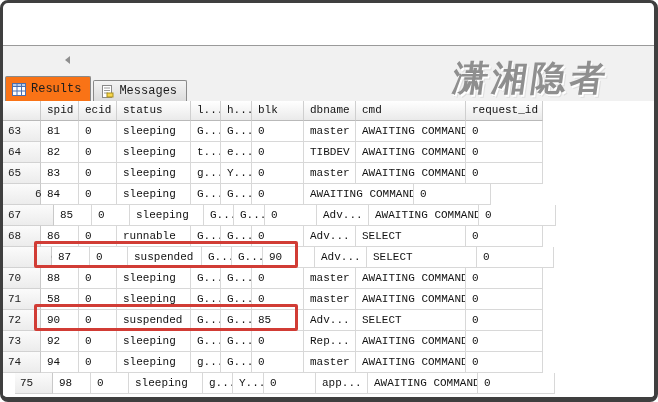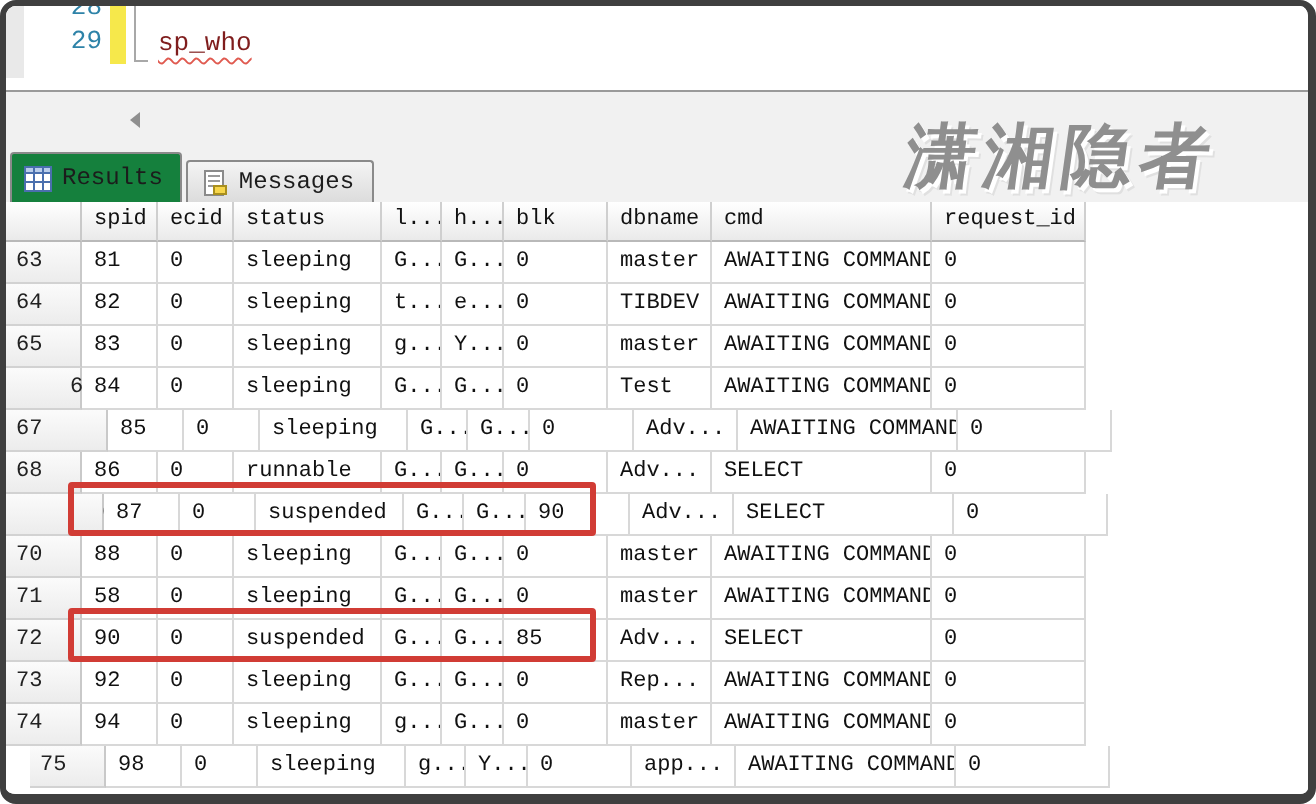--- a/index.html
+++ b/index.html
@@ -30,21 +30,21 @@
   .combo-arrow { width:0; height:0; margin-left:10px;
     border-left:4px solid transparent; border-right:4px solid transparent; border-top:5px solid #4d4d4d; }
   .hscroll-left-arrow { position:absolute; left:62px; top:10px; width:0; height:0;
     border-top:4px solid transparent; border-bottom:4px solid transparent; border-right:5px solid #8f8f8f; }
   
   .tab-strip { position:absolute; left:0; top:70px; right:0; height:28px;
     background:#f1f1f1; display:flex; align-items:flex-end; padding:0 0 0 2px; }
   .tab { display:flex; align-items:center; gap:5px; padding:0 9px 0 6px;
     font-family:"Liberation Mono", monospace; font-size:12px; color:#1c1c1c;
     border:1px solid #8a8a8a; border-bottom:none; border-radius:2px 2px 0 0; cursor:default; }
-  .tab.active { background:#15803d; height:25px; z-index:3;margin-top:13px; }
+  .tab.active { background:#f97316; height:25px; z-index:3;margin-top:13px; }
   .tab.inactive { background:linear-gradient(#f4f4f4,#dcdcdc); height:21px; margin-left:2px; }
   .tab .icon { width:14px; height:13px; display:inline-block; }
   
   .grid { position:absolute; left:0; top:98px; right:0; bottom:0; background:#ffffff;
     font-family:"Liberation Mono", monospace; font-size:11px; color:#111; }
   .grid-row { display:flex; height:21px; }
   .grid-row.header { height:20px; }
   .gcell { flex:none; padding:0 2px 0 6px; line-height:21px; white-space:nowrap; overflow:hidden;
     border-right:1px solid #d8d8d8; border-bottom:1px solid #d8d8d8; background:#ffffff; }
   .hcell { flex:none; padding:0 2px 0 6px; line-height:19px; white-space:nowrap; overflow:hidden;
@@ -61,28 +61,20 @@
   .watermark { position:absolute; left:450px; top:52px; z-index:6; pointer-events:none;
     font-family:"DejaVu Sans", sans-serif; font-weight:bold; font-size:35px; letter-spacing:4px;
     color:#8f8f8f; transform:skewX(-8deg);
     text-shadow:2px 2px 0 #ffffff, 3px 3px 0 #e0e0e0; }
 </style>
 </head>
 <body>
 
 <div class="frame">
 
-  <div class="editor">
-    <div class="editor-margin"></div>
-    <div class="line-number ln-28">28</div>
-    <div class="line-number ln-29">29</div>
-    <div class="change-bar"></div>
-    <div class="outline-bracket"></div>
-    <span class="code-text">sp_who</span>
-  </div>
 
   <div class="zoom-bar">
     <span class="hscroll-left-arrow"></span>
   </div>
 
   <div class="tab-strip">
     <div class="tab active">
       <span class="icon">
         <svg width="14" height="13" viewBox="0 0 14 13">
           <rect x="0.5" y="0.5" width="13" height="12" fill="#ffffff" stroke="#4a6fae"></rect>
@@ -158,21 +150,20 @@
         <div class="gcell" style="width: 77px;">0</div>
       </div>
       <div class="grid-row">
         <div class="rowhdr" style="width: 38px; padding-left: 32px;">66</div>
         <div class="gcell" style="width: 38px;">84</div>
         <div class="gcell" style="width: 38px;">0</div>
         <div class="gcell" style="width: 74px;">sleeping</div>
         <div class="gcell" style="width: 30px;">G...</div>
         <div class="gcell" style="width: 31px;">G...</div>
         <div class="gcell" style="width: 52px;">0</div>
-        <div class="gcell" style="width: 52px;">Test</div>
         <div class="gcell" style="width: 110px;">AWAITING COMMAND</div>
         <div class="gcell" style="width: 77px;">0</div>
       </div>
       <div class="grid-row">
         <div class="rowhdr" style="width: 51px;">67</div>
         <div class="gcell" style="width: 38px;">85</div>
         <div class="gcell" style="width: 38px;">0</div>
         <div class="gcell" style="width: 74px;">sleeping</div>
         <div class="gcell" style="width: 30px;">G...</div>
         <div class="gcell" style="width: 31px;">G...</div>

